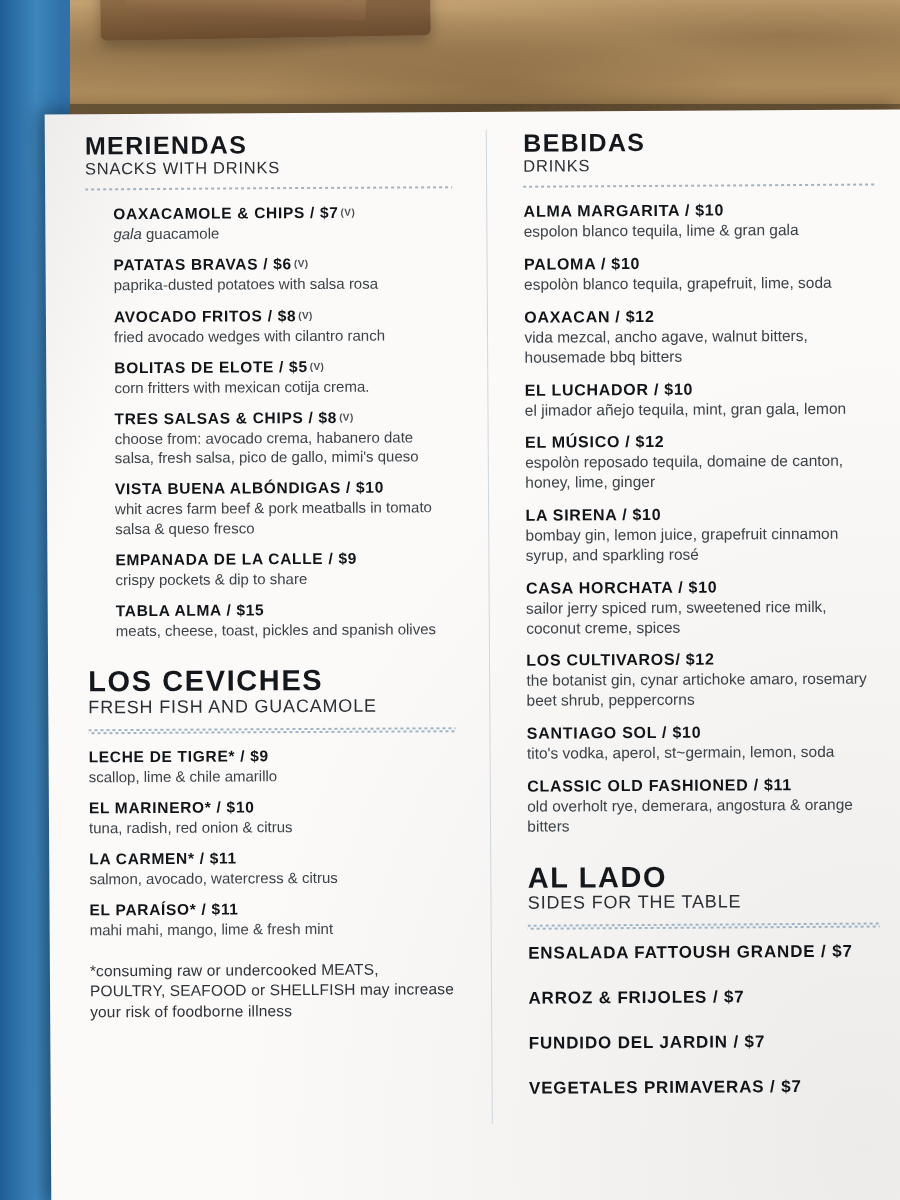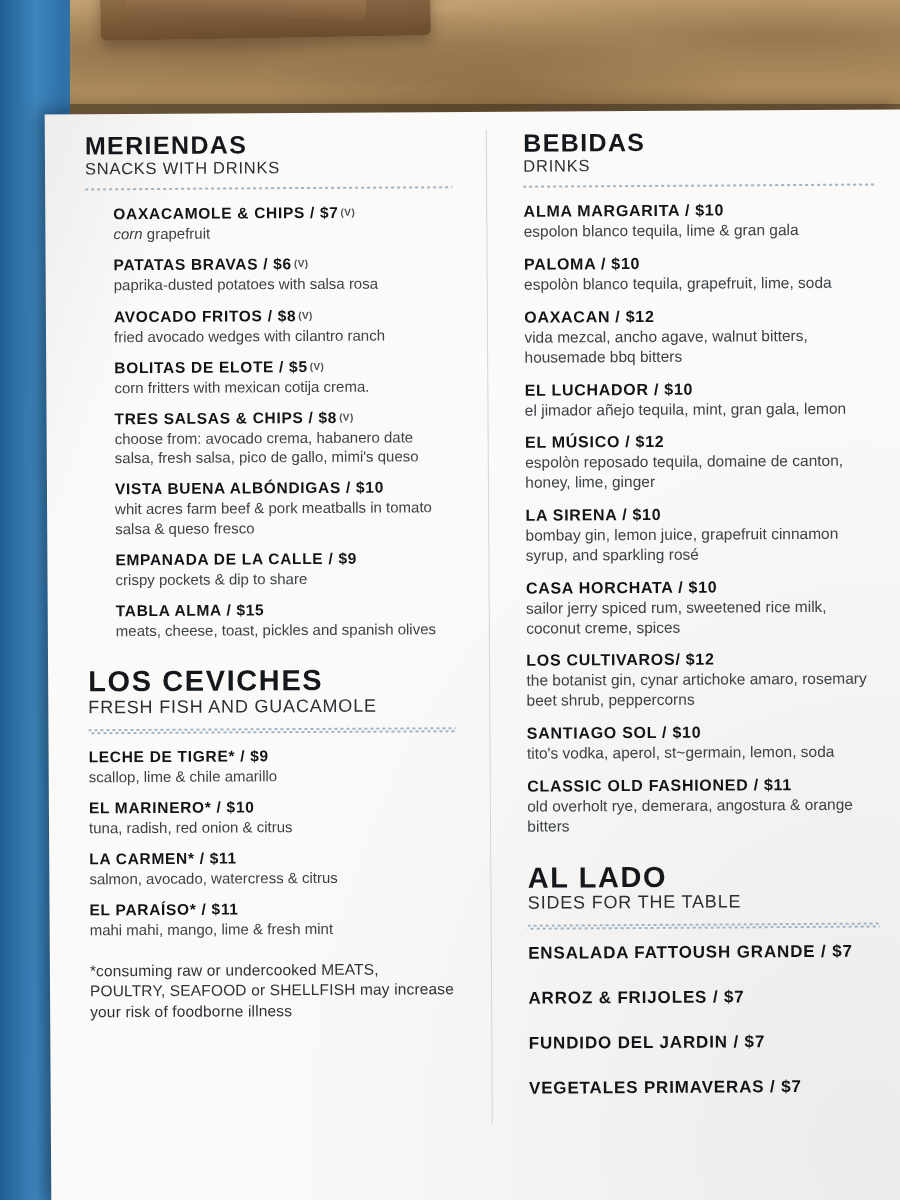--- a/index.html
+++ b/index.html
@@ -216,21 +216,21 @@
       <div class="sect">
         <div class="sect-title t-28">MERIENDAS</div>
         <div class="sect-sub t-16">SNACKS WITH DRINKS</div>
         <div class="rule"></div>
 
         <div class="items">
 
           <div class="item">
             <div class="item-name">OAXACAMOLE &amp; CHIPS / $7<span class="veg">(V)</span></div>
             <div class="item-desc">
-              <em>corn</em><span> grapefruit</span>
+              <em>gala</em><span> guacamole</span>
             </div>
           </div>
 
           <div class="item">
             <div class="item-name">PATATAS BRAVAS / $6<span class="veg">(V)</span></div>
             <div class="item-desc">paprika-dusted potatoes with salsa rosa</div>
           </div>
 
           <div class="item">
             <div class="item-name">AVOCADO FRITOS / $8<span class="veg">(V)</span></div>

